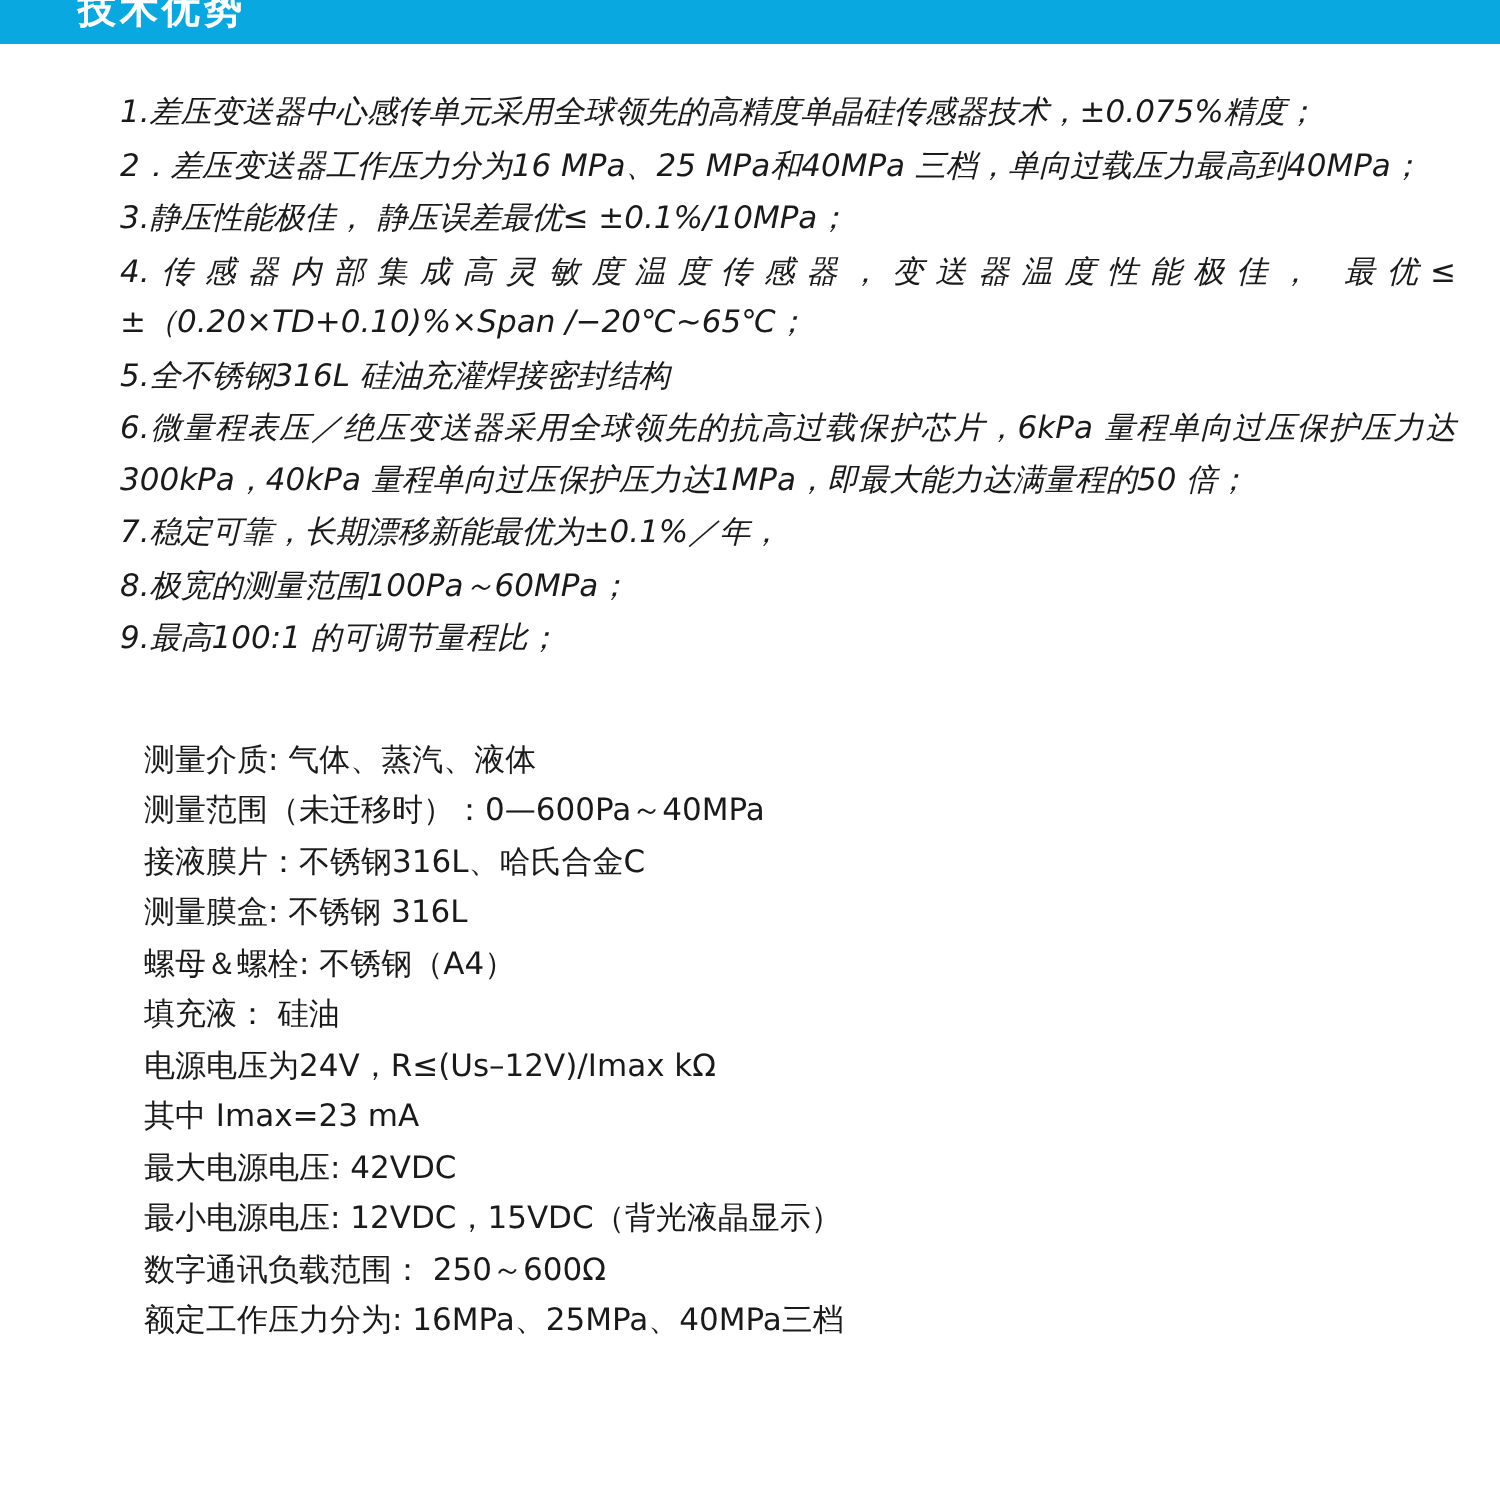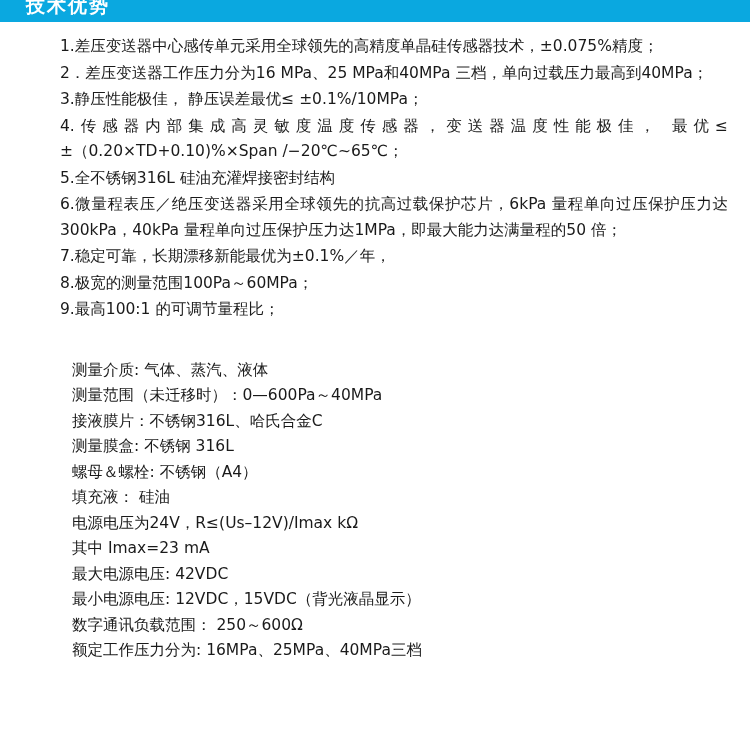--- a/index.html
+++ b/index.html
@@ -19,20 +19,21 @@
     width: 750px;
     height: 750px;
   }
   .section-header {
     background: #0aa8e0;
     height: 34px;
     display: flex;
     align-items: center;
     width: 100%;
     box-sizing: border-box;
+    gap: 13px;
   }
   .section-header .bar {
     width: 26px;
     height: 34px;
     background: #0aa8e0;
     flex: 0 0 auto;
   }
   .section-header .title {
     color: #ffffff;
     font-size: 19px;
@@ -44,21 +45,22 @@
   .first-header {
     height: 22px;
     overflow: hidden;
   }
   .first-header .title {
     line-height: 22px;
     position: relative;
     top: -6px;
   }
   .body-block {
-    padding: 12px 22px 4px 60px;
+    padding: 22px 22px 4px 60px;
+    font-style: italic;
   }
   .adv-list {
     margin: 0;
     padding: 0;
     list-style: none;
   }
   .adv-list li {
     font-size: 15.5px;
     line-height: 25.5px;
     margin: 0 0 1px 0;

